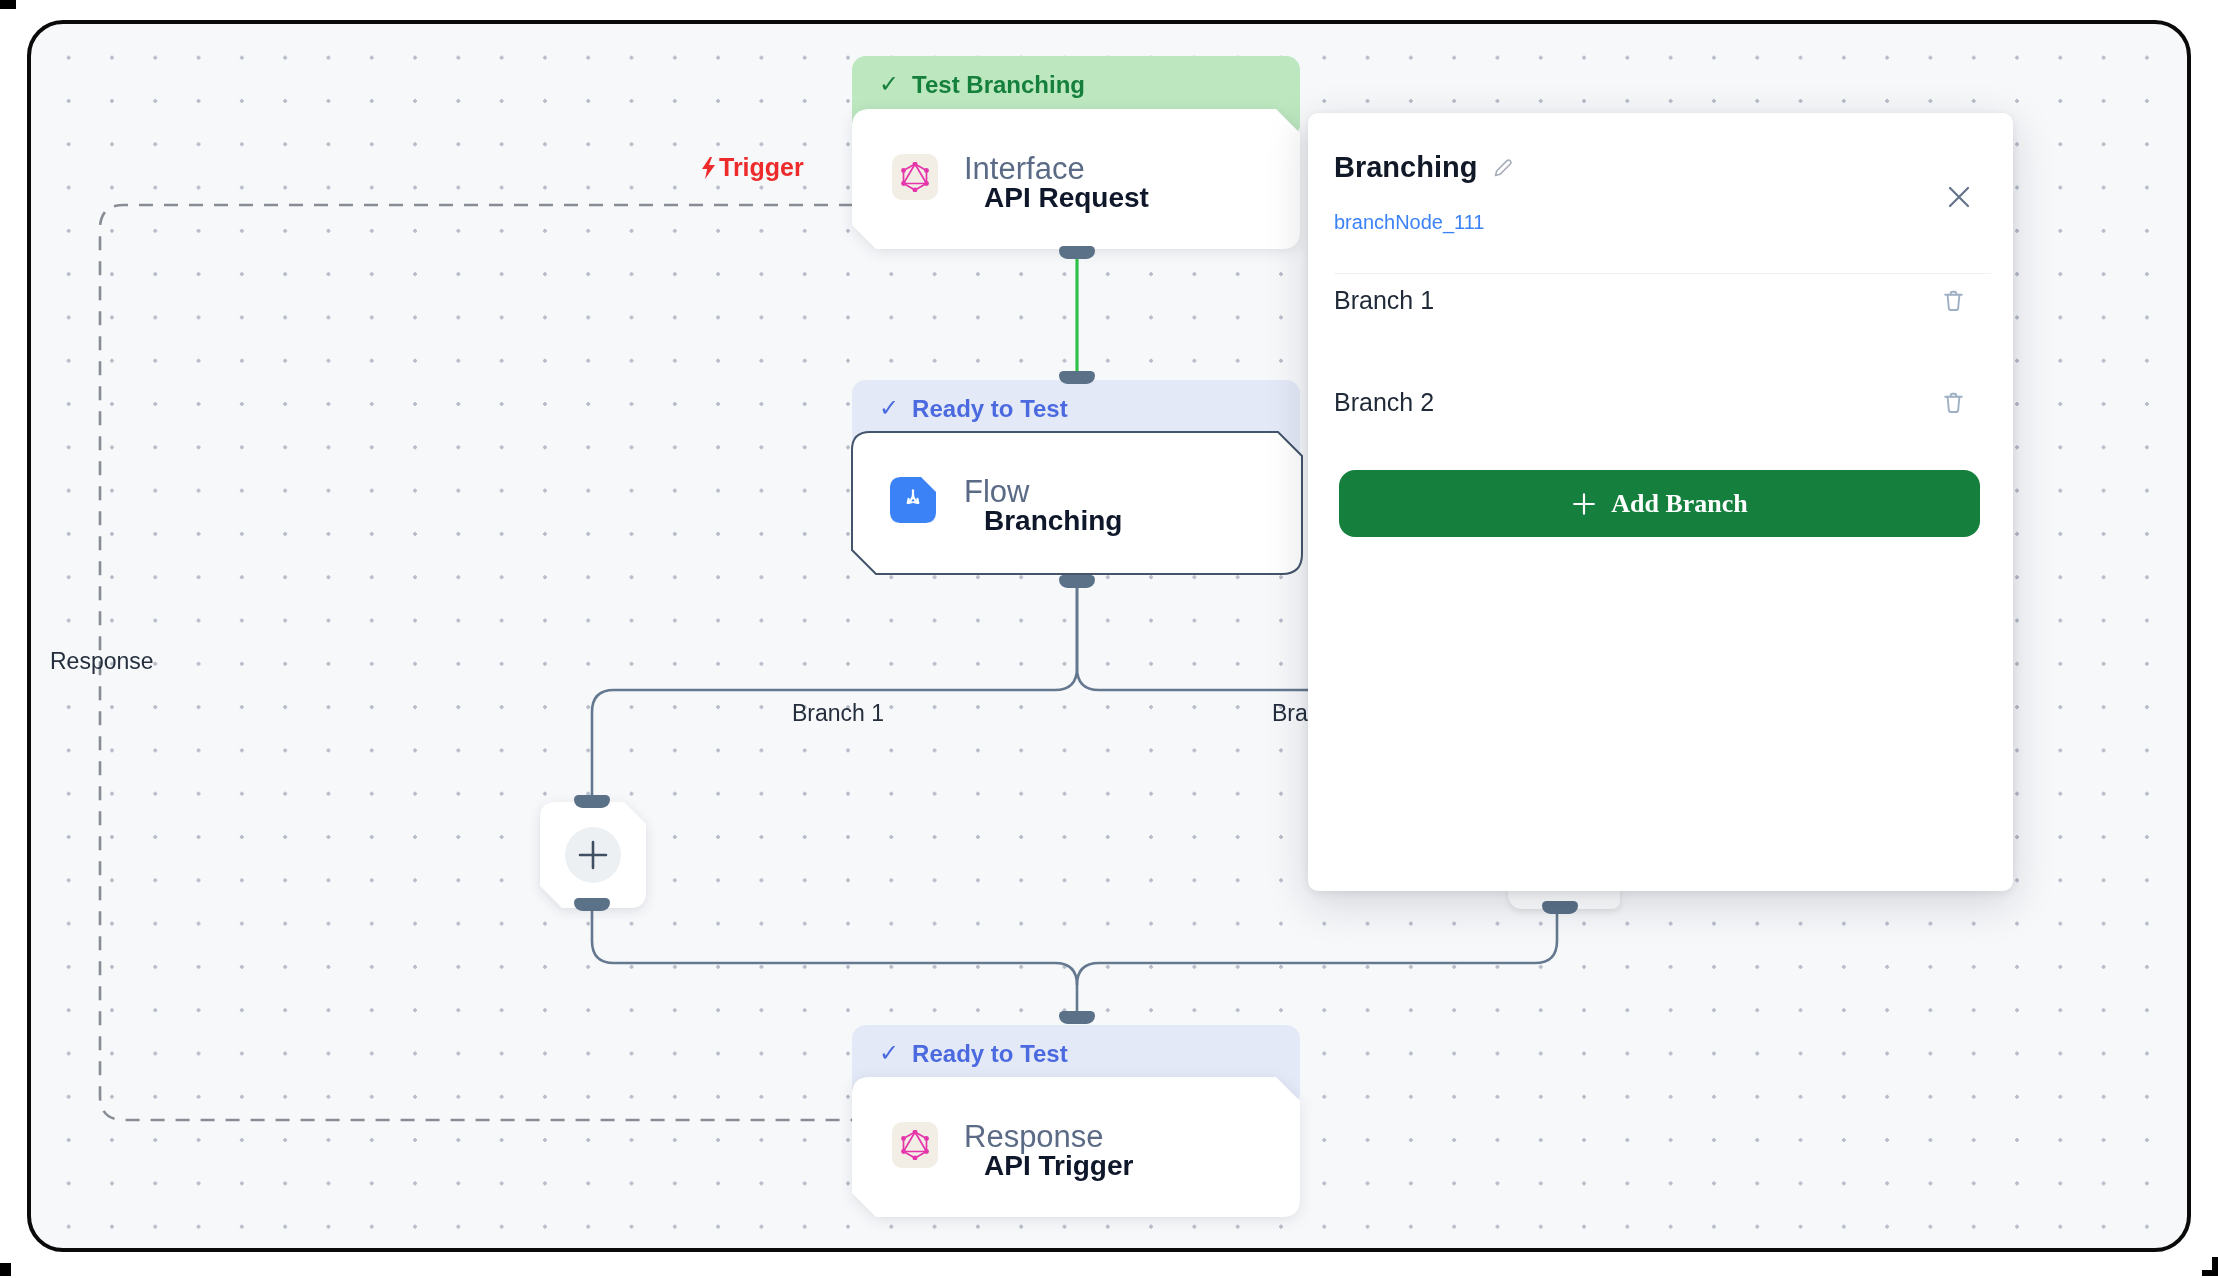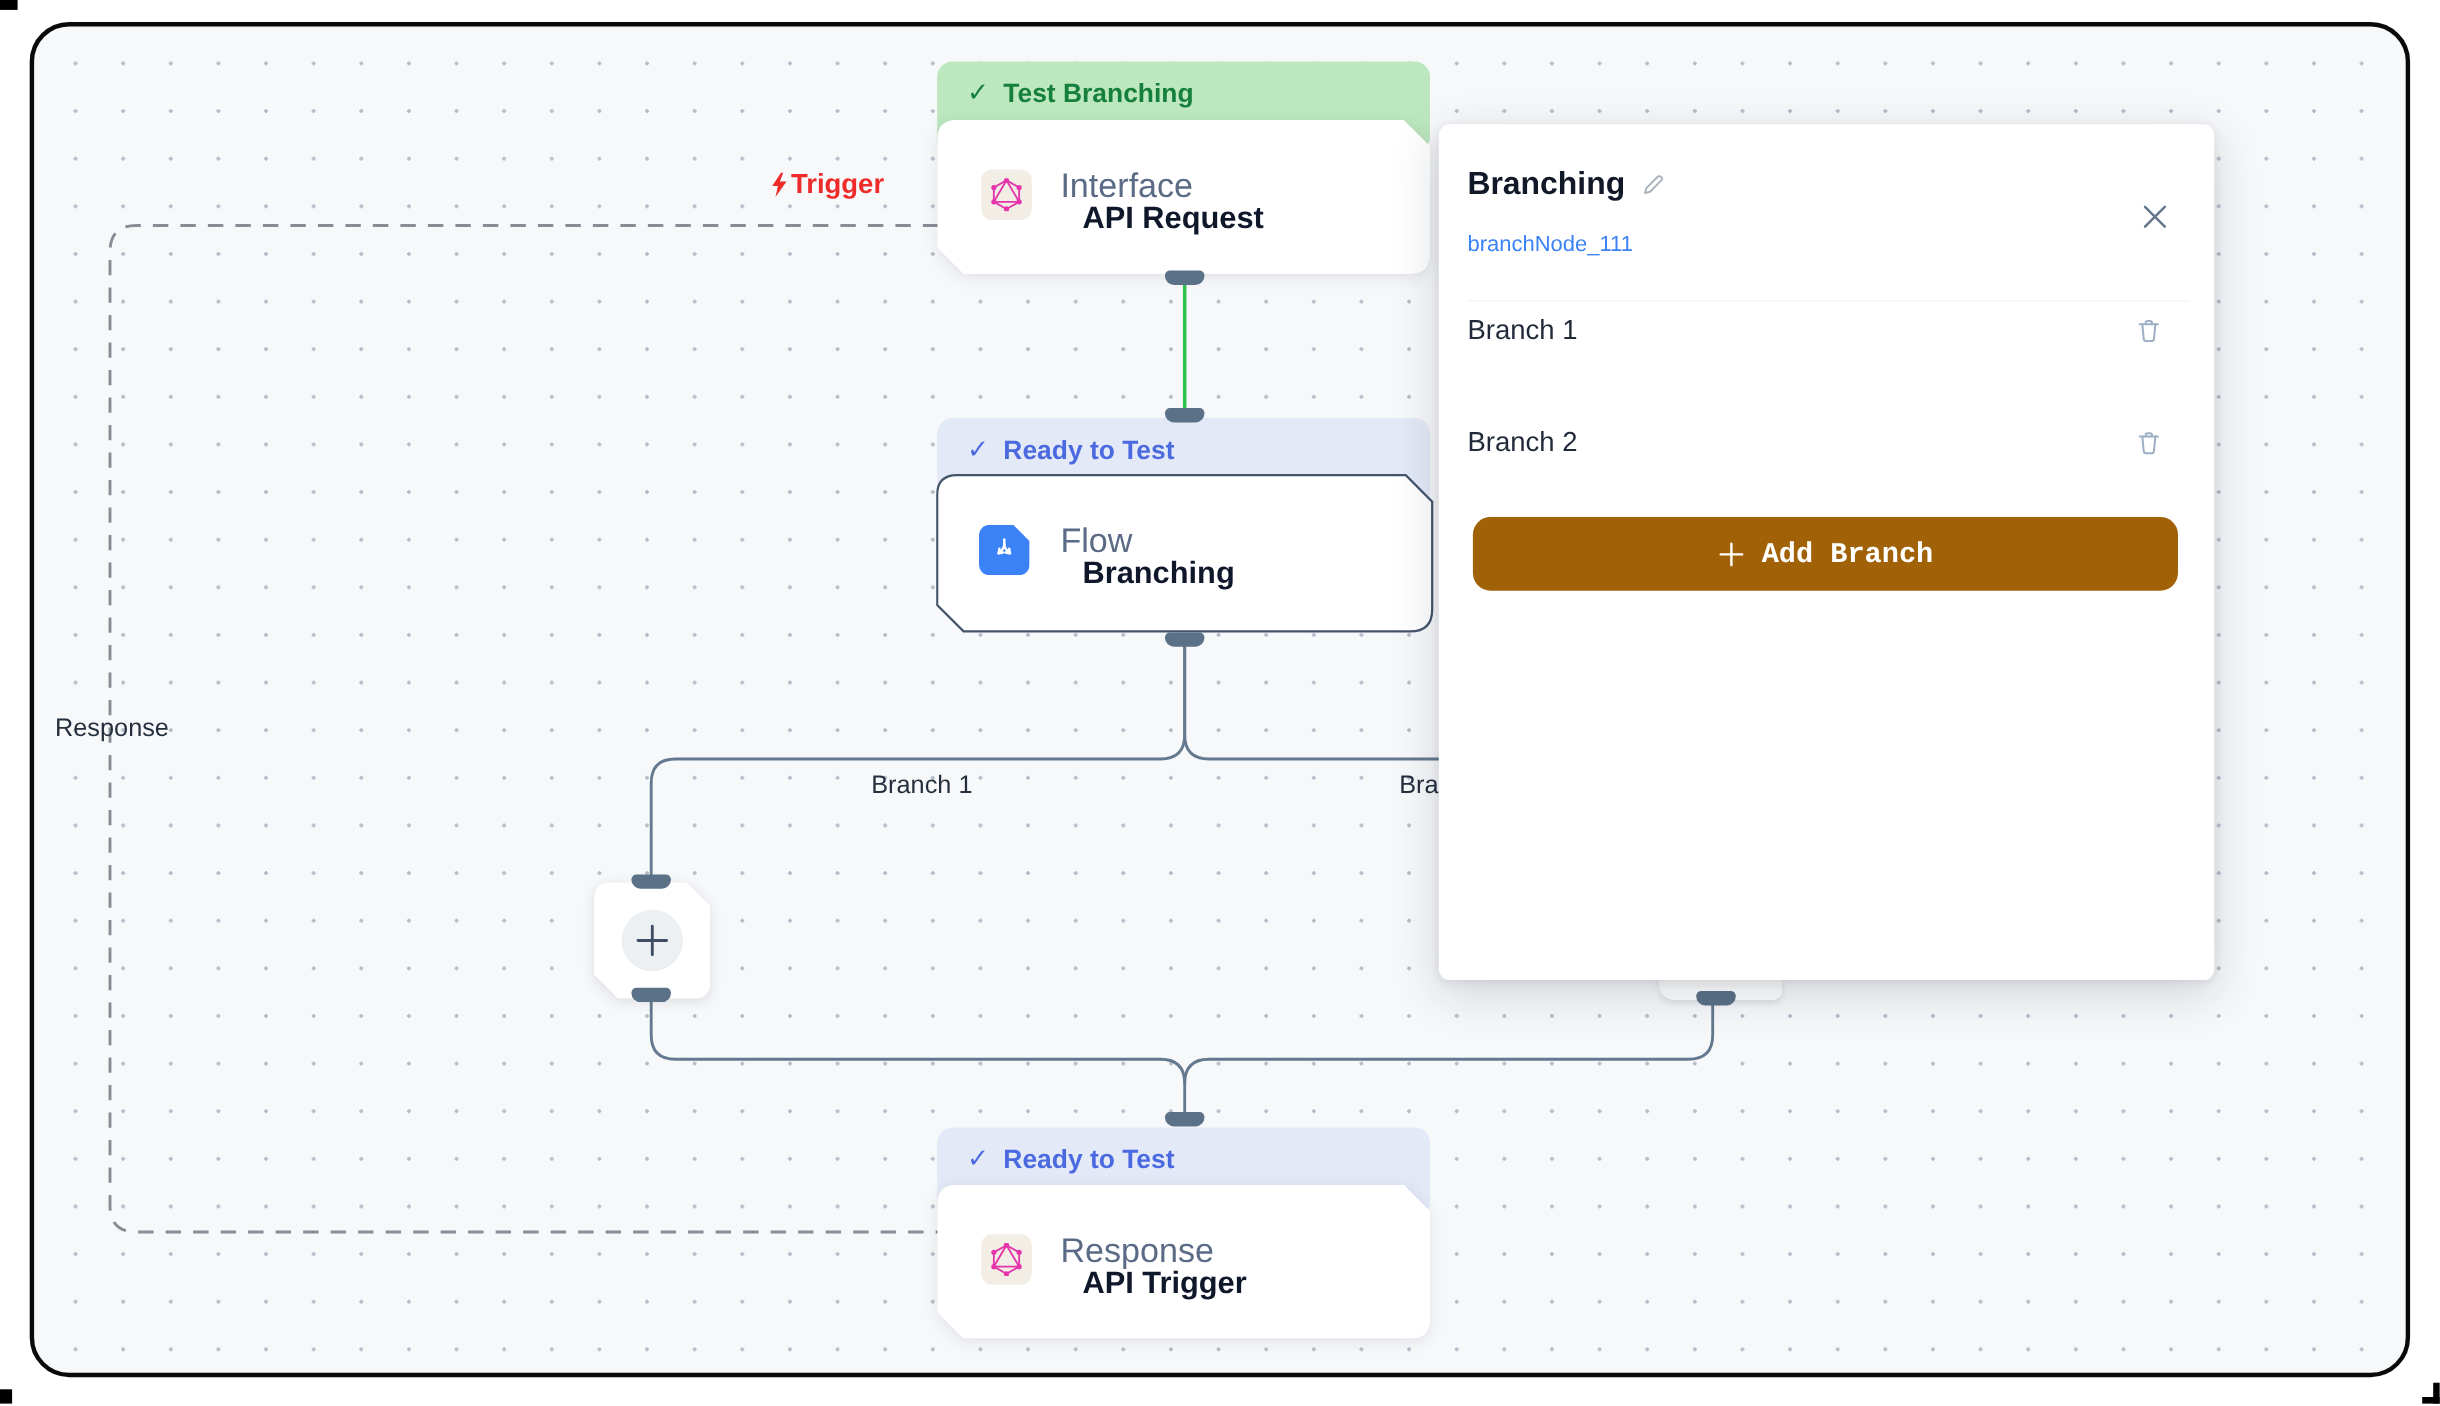--- a/index.html
+++ b/index.html
@@ -71,23 +71,23 @@
   #panel-title-row { position: absolute; left: 26px; top: 38px; display: flex; align-items: center; gap: 14px; }
   #panel-title { font-size: 29px; font-weight: 700; color: #111827; }
   #panel-node-id { position: absolute; left: 26px; top: 98px; font-size: 20px; color: #3b82f6; }
   #panel-close { position: absolute; right: 36px; top: 66px; width: 36px; height: 36px; display: flex;
     align-items: center; justify-content: center; cursor: pointer; background: none; border: none; }
   #panel-divider { position: absolute; left: 26px; right: 22px; top: 160px; height: 1px; background: #f0f1f4; }
   .branch-row { position: absolute; left: 26px; right: 40px; height: 60px; display: flex;
     align-items: center; justify-content: space-between; }
   .branch-row .br-label { font-size: 25px; color: #1f2937; }
   .trash-btn { background: none; border: none; cursor: pointer; display: flex; padding: 0 6px; }
-  #add-branch-btn { position: absolute; left: 31px; top: 357px; width: 641px; height: 67px; background: #a16207;
+  #add-branch-btn { position: absolute; left: 31px; top: 357px; width: 641px; height: 67px; background: #15803d;
     border: none; border-radius: 16px; color: #ffffff; font-size: 26px; font-weight: 600;
-    font-family: Liberation Mono, monospace; display: flex; align-items: center; justify-content: center;
+    font-family: Liberation Serif, serif; display: flex; align-items: center; justify-content: center;
     gap: 14px; cursor: pointer; }
 </style>
 </head>
 <body>
 
 <div id="stage">
 
   <div class="crop" style="left:0;top:0;width:16px;height:9px;"></div>
   <div class="crop" style="left:0;top:1263px;width:11px;height:13px;"></div>
   <div class="crop" style="left:2212px;top:1257px;width:6px;height:19px;"></div>

